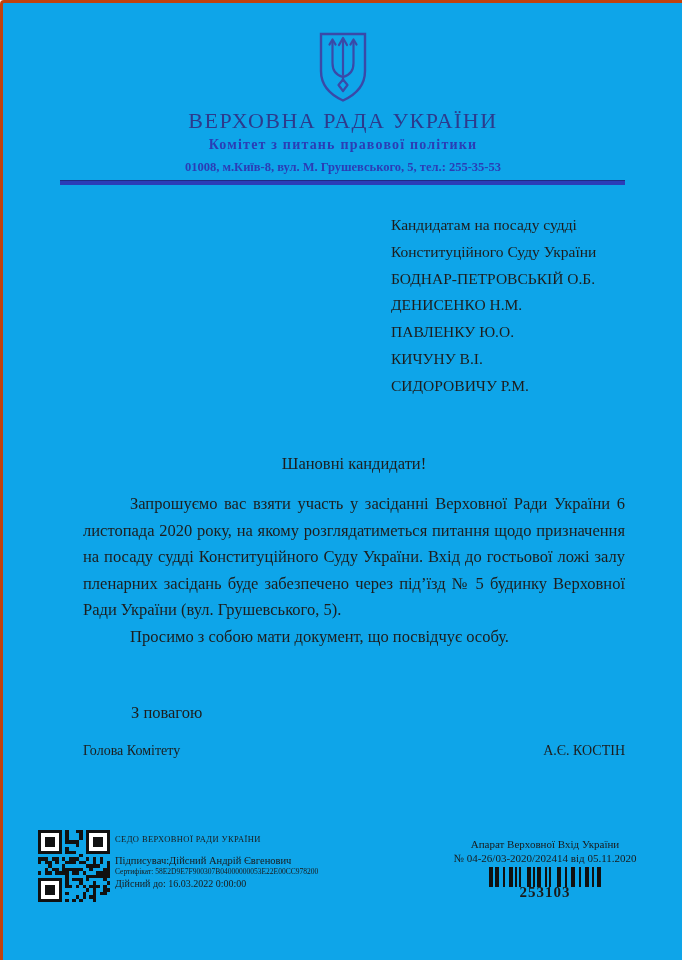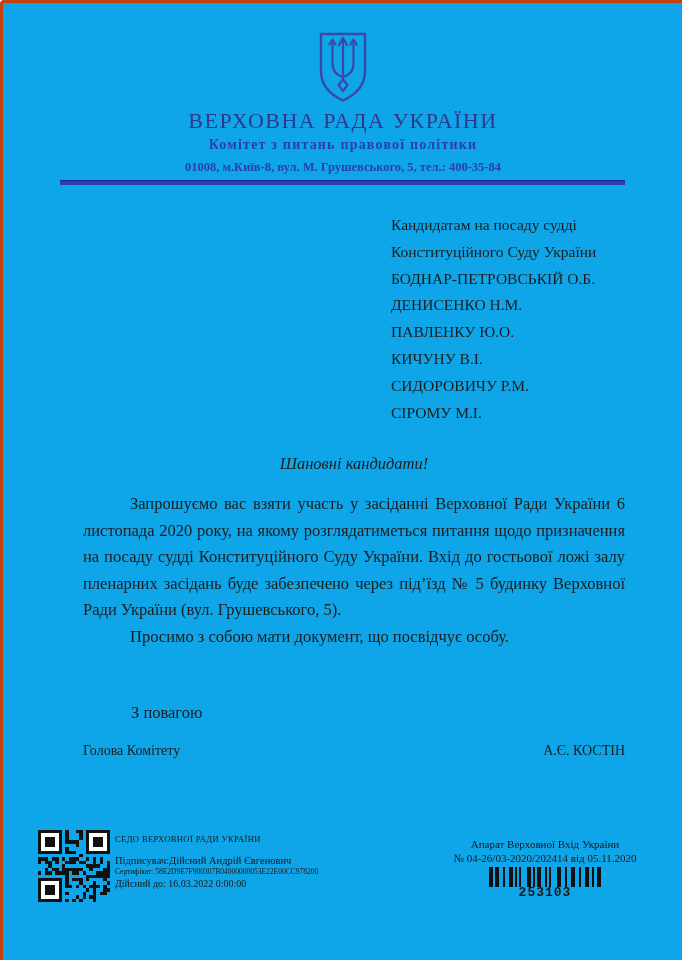--- a/index.html
+++ b/index.html
@@ -38,21 +38,21 @@
   }
   
   .recipients {
     position:absolute; top:209px; left:388px;
     font-size:15.5px; line-height:26.8px;
     white-space:nowrap;
   }
   
   .salutation {
     position:absolute; top:451px; left:80px; width:542px;
-    text-align:center; font-size:16.5px;font-style:italic;
+    text-align:center; font-size:16.5px;
   }
   .letter-body {
     position:absolute; top:480px; left:80px; width:542px;
     font-size:16.5px; line-height:26.5px; text-align:justify;margin-top:8px;
   }
   .letter-body p { margin:0; text-indent:47px; }
   .closing-regards {
     position:absolute; top:700px; left:128px;
     font-size:16.5px;
   }
@@ -72,21 +72,21 @@
   .sedo-signer { font-size:10.5px; line-height:13px; }
   .sedo-cert   { font-size:7.5px;  line-height:10px; }
   .sedo-valid  { font-size:10px;   line-height:13px; }
   .registration {
     position:absolute; top:834px; left:437px; width:210px;
     text-align:center; color:#1a1a1a;
   }
   .reg-org    { font-size:11px; line-height:14px; }
   .reg-number { font-size:11px; line-height:14px; }
   .barcode { display:block; margin:2px auto 0; width:112px; height:20px; }
-  .barcode-number { font-size:13px; font-weight:bold; letter-spacing:1px; line-height:11px;font-family:Liberation Mono, monospace; }
+  .barcode-number { font-size:15px; font-weight:bold; letter-spacing:1px; line-height:11px; }
 </style>
 </head>
 <body>
 
 <div class="page">
 
   <div class="letterhead">
     <svg class="emblem" viewBox="0 0 52 72" fill="none" stroke="#3a49a8">
       <path d="M4,3 H48 V40 C48,56 37,64.5 26,69.5 C15,64.5 4,56 4,40 Z" stroke-width="2.4"></path>
       <g stroke-width="2.2" stroke-linecap="round" stroke-linejoin="round">
@@ -95,33 +95,32 @@
         <path d="M15.5,10 V32 C15.5,40.5 20,44.5 26,46"></path>
         <path d="M36.5,10 V32 C36.5,40.5 32,44.5 26,46"></path>
         <path d="M12.5,13.5 L15.5,8.5 L18.5,13.5"></path>
         <path d="M33.5,13.5 L36.5,8.5 L39.5,13.5"></path>
         <path d="M26,46 V50"></path>
         <path d="M26,48.5 L30.5,54 L26,60 L21.5,54 Z"></path>
       </g>
     </svg>
     <div class="org-title">ВЕРХОВНА РАДА УКРАЇНИ</div>
     <div class="committee-subtitle">Комітет з питань правової політики</div>
-    <div class="org-address">01008, м.Київ-8, вул. М. Грушевського, 5, тел.: 400-35-84</div>
+    <div class="org-address">01008, м.Київ-8, вул. М. Грушевського, 5, тел.: 255-35-53</div>
   </div>
   <div class="header-rule"></div>
 
   <div class="recipients">
     <div>Кандидатам на посаду судді</div>
     <div>Конституційного Суду України</div>
     <div>БОДНАР-ПЕТРОВСЬКІЙ О.Б.</div>
     <div>ДЕНИСЕНКО Н.М.</div>
     <div>ПАВЛЕНКУ Ю.О.</div>
     <div>КИЧУНУ В.І.</div>
     <div>СИДОРОВИЧУ Р.М.</div>
-    <div>СІРОМУ М.І.</div>
   </div>
 
   <div class="salutation">Шановні кандидати!</div>
 
   <div class="letter-body">
     <p>Запрошуємо вас взяти участь у засіданні Верховної Ради України 6 листопада 2020 року, на якому розглядатиметься питання щодо призначення на посаду судді Конституційного Суду України. Вхід до гостьової ложі залу пленарних засідань буде забезпечено через під’їзд № 5 будинку Верховної Ради України (вул. Грушевського, 5).</p>
     <p>Просимо з собою мати документ, що посвідчує особу.</p>
   </div>
 
   <div class="closing-regards">З повагою</div>

